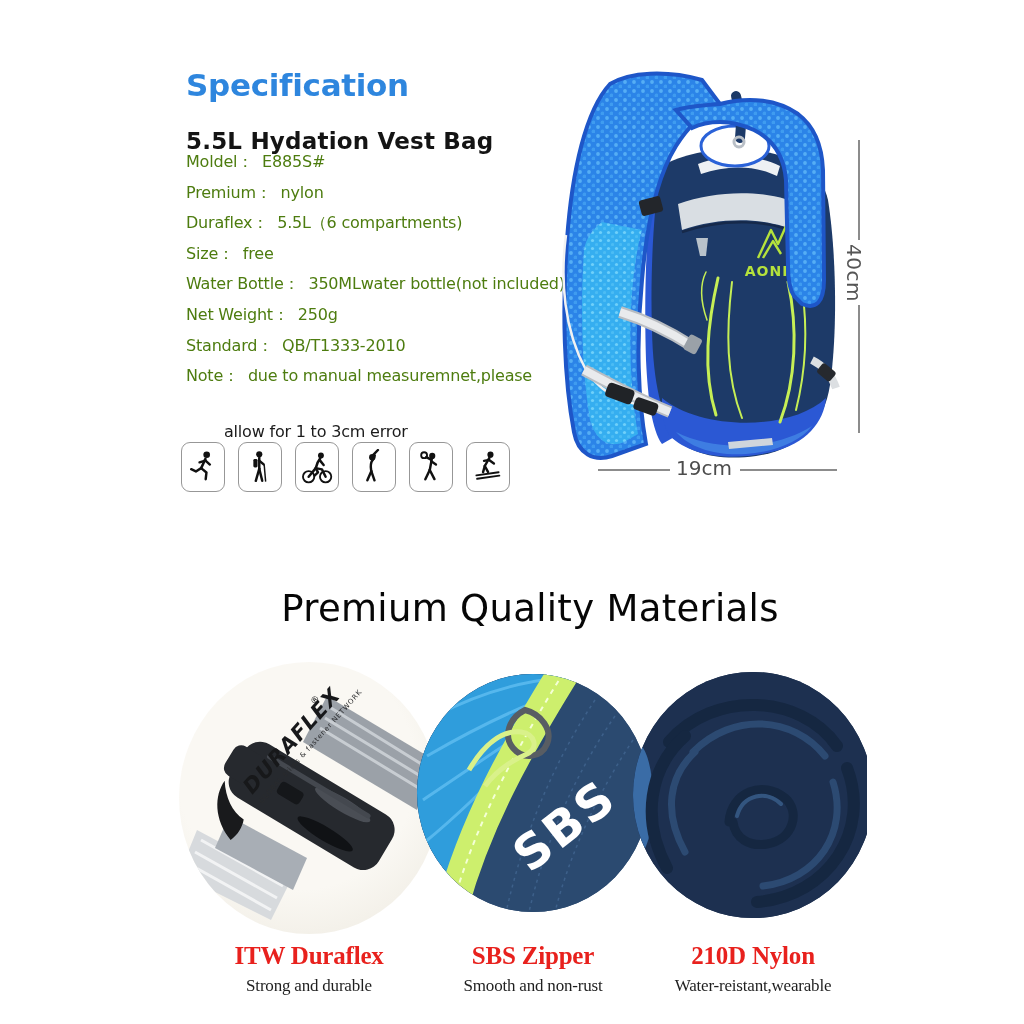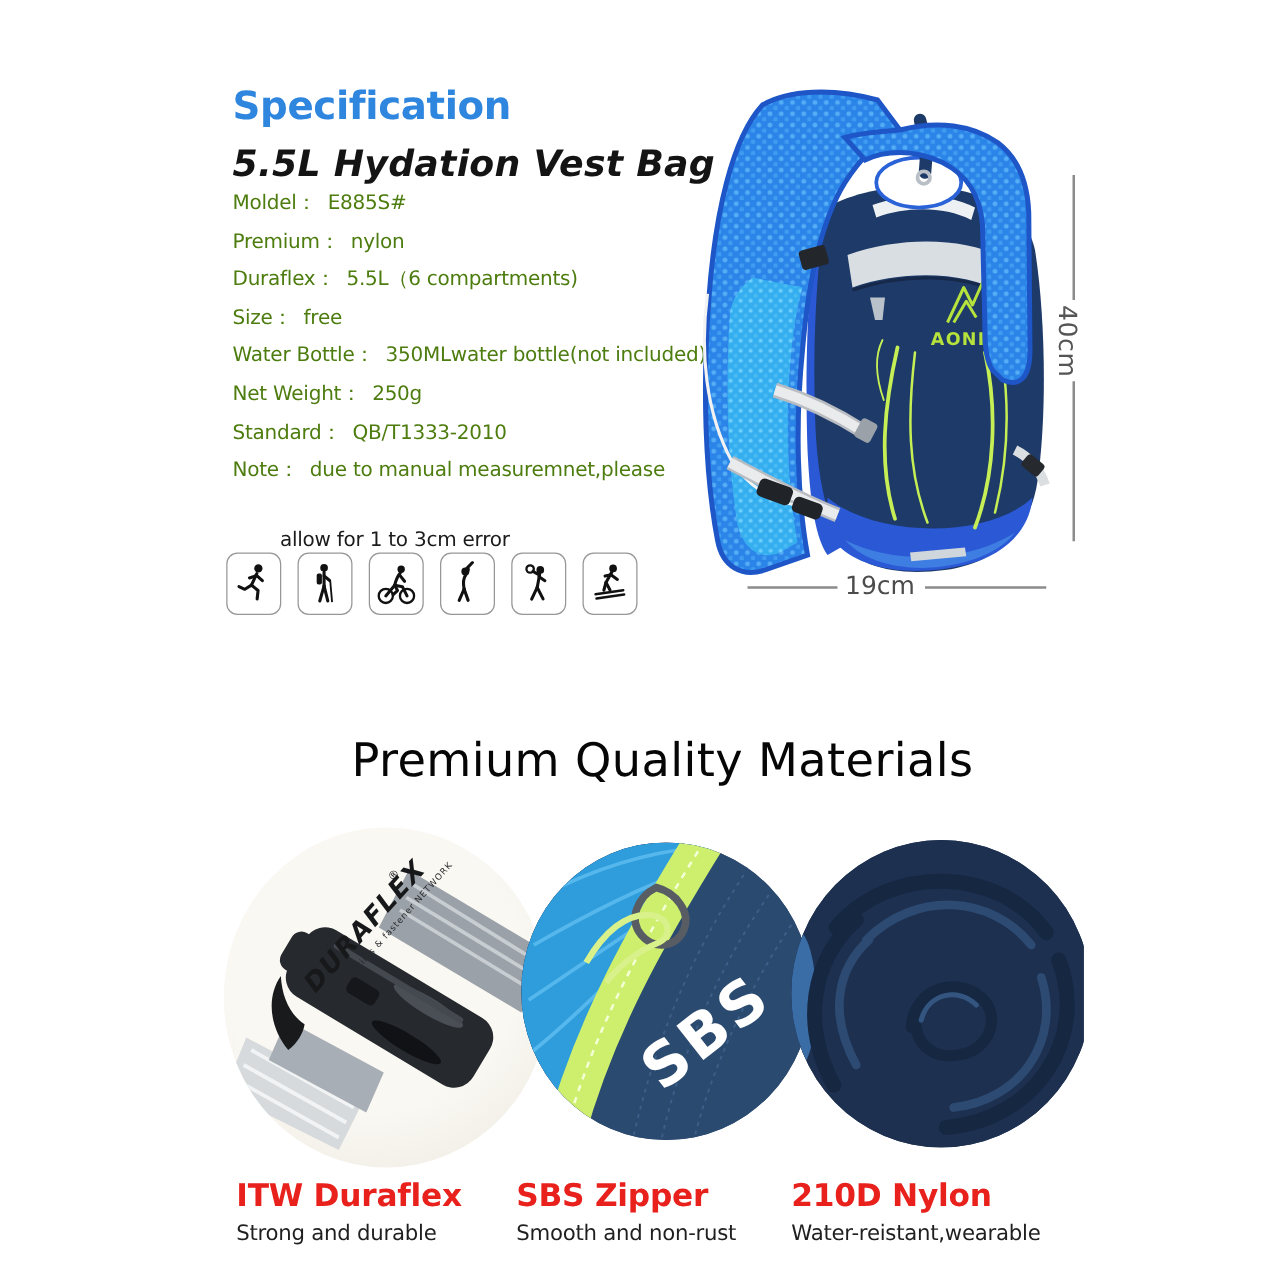--- a/index.html
+++ b/index.html
@@ -6,21 +6,21 @@
   #canvas{
     position:relative;width:867px;height:1024px;background:#ffffff;overflow:hidden;
     font-family:"DejaVu Sans","Liberation Sans",sans-serif;color:#1c1c1c;
   }
   
   .spec-heading{
     position:absolute;left:186px;top:46px;font-size:31px;font-weight:bold;
     color:#2e86de;letter-spacing:-0.3px;
   }
   .product-title{
-    position:absolute;left:186px;top:90px;font-size:29px;color:#141414;letter-spacing:0.2px;font-style:italic;
+    position:absolute;left:186px;top:109px;font-size:23px;color:#141414;letter-spacing:0.2px;
   }
   .spec-list{
     position:absolute;left:186px;top:147px;list-style:none;margin:0;padding:0;
     font-size:16px;color:#4d7c0f;letter-spacing:-0.2px;
   }
   .spec-row{display:block;height:30.6px;line-height:30.6px;white-space:nowrap;}
   .spec-row .val{margin-left:9px;}
   .note-cont{
     position:absolute;left:224px;top:422px;font-size:16px;color:#1b1b1b;letter-spacing:-0.2px;
   }
@@ -53,21 +53,21 @@
   
   .premium-heading{
     position:absolute;left:50px;top:556px;width:960px;text-align:center;
     font-size:37px;font-weight:normal;color:#060606;letter-spacing:0.3px;
   }
   .mat-circle{position:absolute;border-radius:50%;overflow:hidden;}
   .circle-1{left:179px;top:662px;width:260px;height:272px;background:radial-gradient(circle at 45% 40%,#faf8f3 55%,#ece8de 100%);}
   .circle-2{left:417px;top:674px;width:232px;height:238px;background:#2b4a70;}
   .circle-3{left:633px;top:672px;width:240px;height:246px;background:#1d3050;}
   .mat-circle svg{display:block;width:100%;height:100%;}
-  .mat-label{position:absolute;width:240px;text-align:left;}
+  .mat-label{position:absolute;width:240px;text-align:center;font-family:Liberation Serif, serif;}
   .mat-title{font-size:25px;font-weight:bold;color:#e8211d;letter-spacing:-0.2px;}
   .mat-sub{font-size:17px;color:#1f1f1f;margin-top:6px;letter-spacing:-0.2px;}
   .lab-1{left:189px;top:942px;}
   .lab-2{left:413px;top:942px;}
   .lab-3{left:633px;top:942px;}
 </style>
 </head>
 <body>
 
 <div id="canvas">

